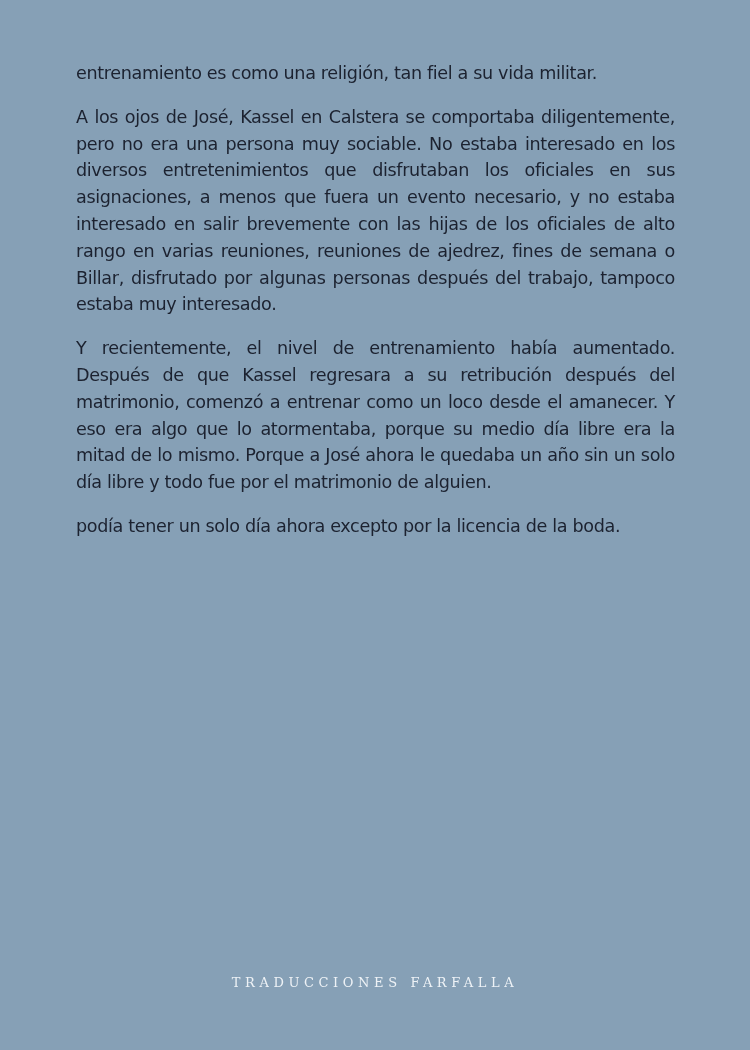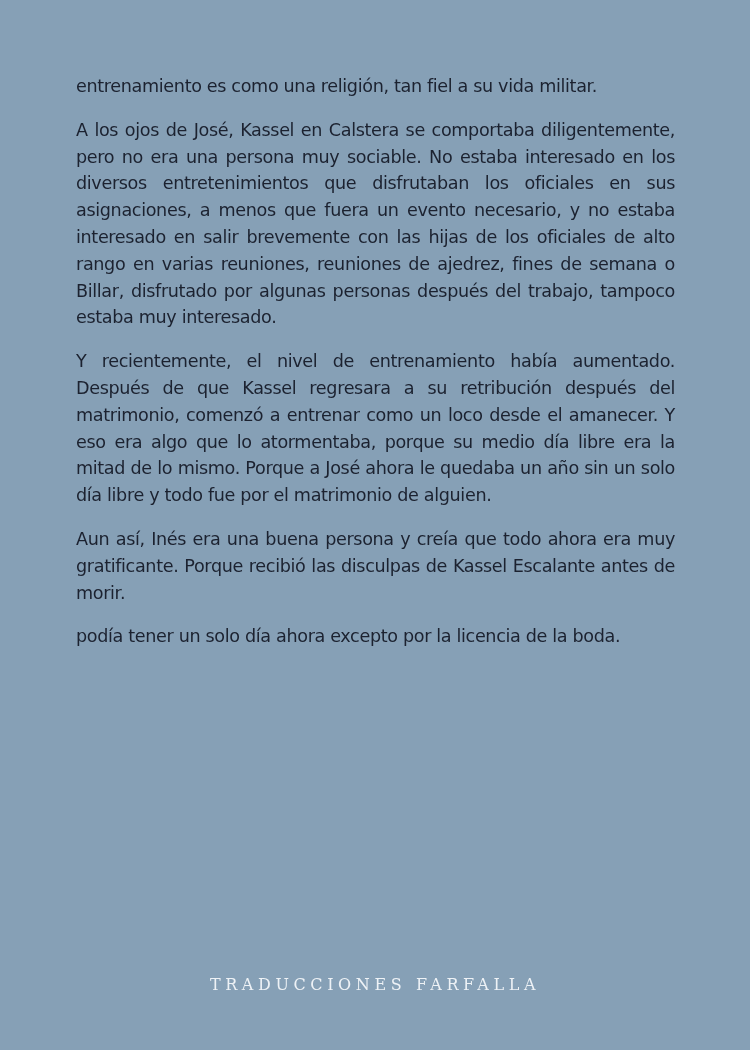--- a/index.html
+++ b/index.html
@@ -9,49 +9,48 @@
     body {
       width: 750px;
       height: 1050px;
       background: #86a0b6;
       position: relative;
       overflow: hidden;
     }
     .page {
       position: absolute;
       left: 76px;
-      top: 73px;
+      top: 60px;
       width: 599px;
       color: #1c2230;
       font-family: "DejaVu Sans", sans-serif;
       font-size: 17.6px;
       line-height: 26.8px;
       letter-spacing: -0.35px;
     }
     .para {
       margin: 0 0 17px 0;
       text-align: justify;
       text-align-last: left;
     }
     .footer {
       position: absolute;
       top: 975px;
       left: 0;
       width: 750px;
       text-align: center;
       font-family: "DejaVu Serif", serif;
-      font-size: 16px;
+      font-size: 13px;
       letter-spacing: 4.6px;
       color: #eef2f6;
     }
   </style>
 </head>
 <body>
 
 <div class="page">
   <p class="para">entrenamiento es como una religión, tan fiel a su vida militar.</p>
   <p class="para">A los ojos de José, Kassel en Calstera se comportaba diligentemente, pero no era una persona muy sociable. No estaba interesado en los diversos entretenimientos que disfrutaban los oficiales en sus asignaciones, a menos que fuera un evento necesario, y no estaba interesado en salir brevemente con las hijas de los oficiales de alto rango en varias reuniones, reuniones de ajedrez, fines de semana o Billar, disfrutado por algunas personas después del trabajo, tampoco estaba muy interesado.</p>
   <p class="para">Y recientemente, el nivel de entrenamiento había aumentado. Después de que Kassel regresara a su retribución después del matrimonio, comenzó a entrenar como un loco desde el amanecer. Y eso era algo que lo atormentaba, porque su medio día libre era la mitad de lo mismo. Porque a José ahora le quedaba un año sin un solo día libre y todo fue por el matrimonio de alguien.</p>
-  <p class="para">Aun así, Inés era una buena persona y creía que todo ahora era muy gratificante. Porque recibió las disculpas de Kassel Escalante antes de morir.</p>
   <p class="para">podía tener un solo día ahora excepto por la licencia de la boda.</p>
 </div>
 
 <div class="footer">TRADUCCIONES FARFALLA</div>
 
 </body></html>

